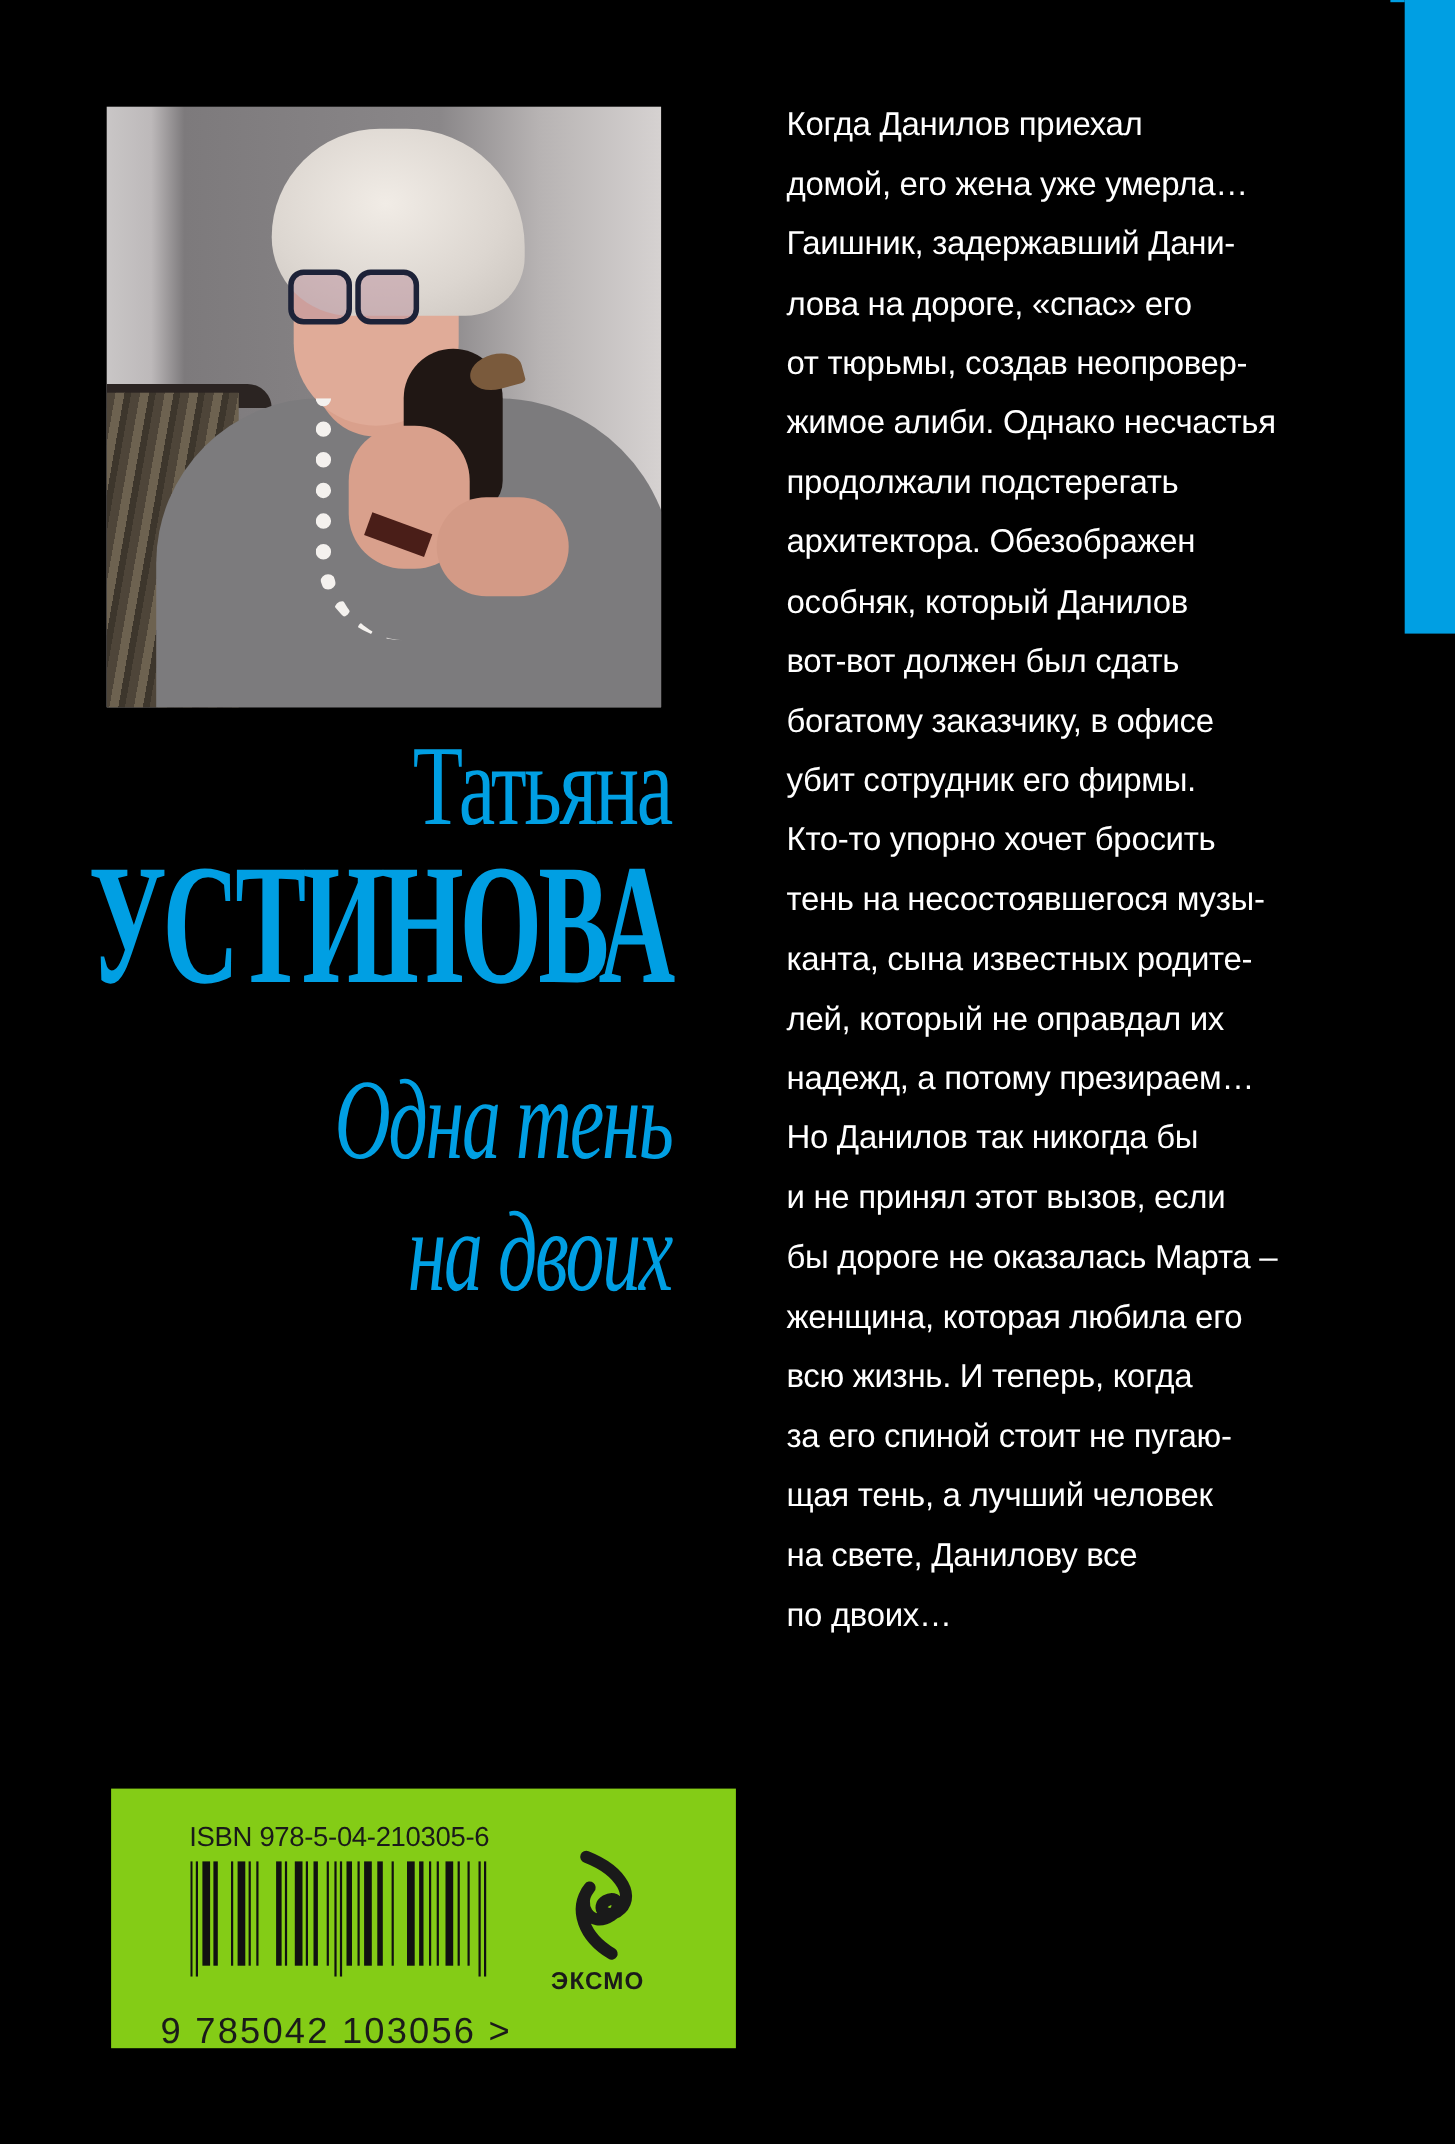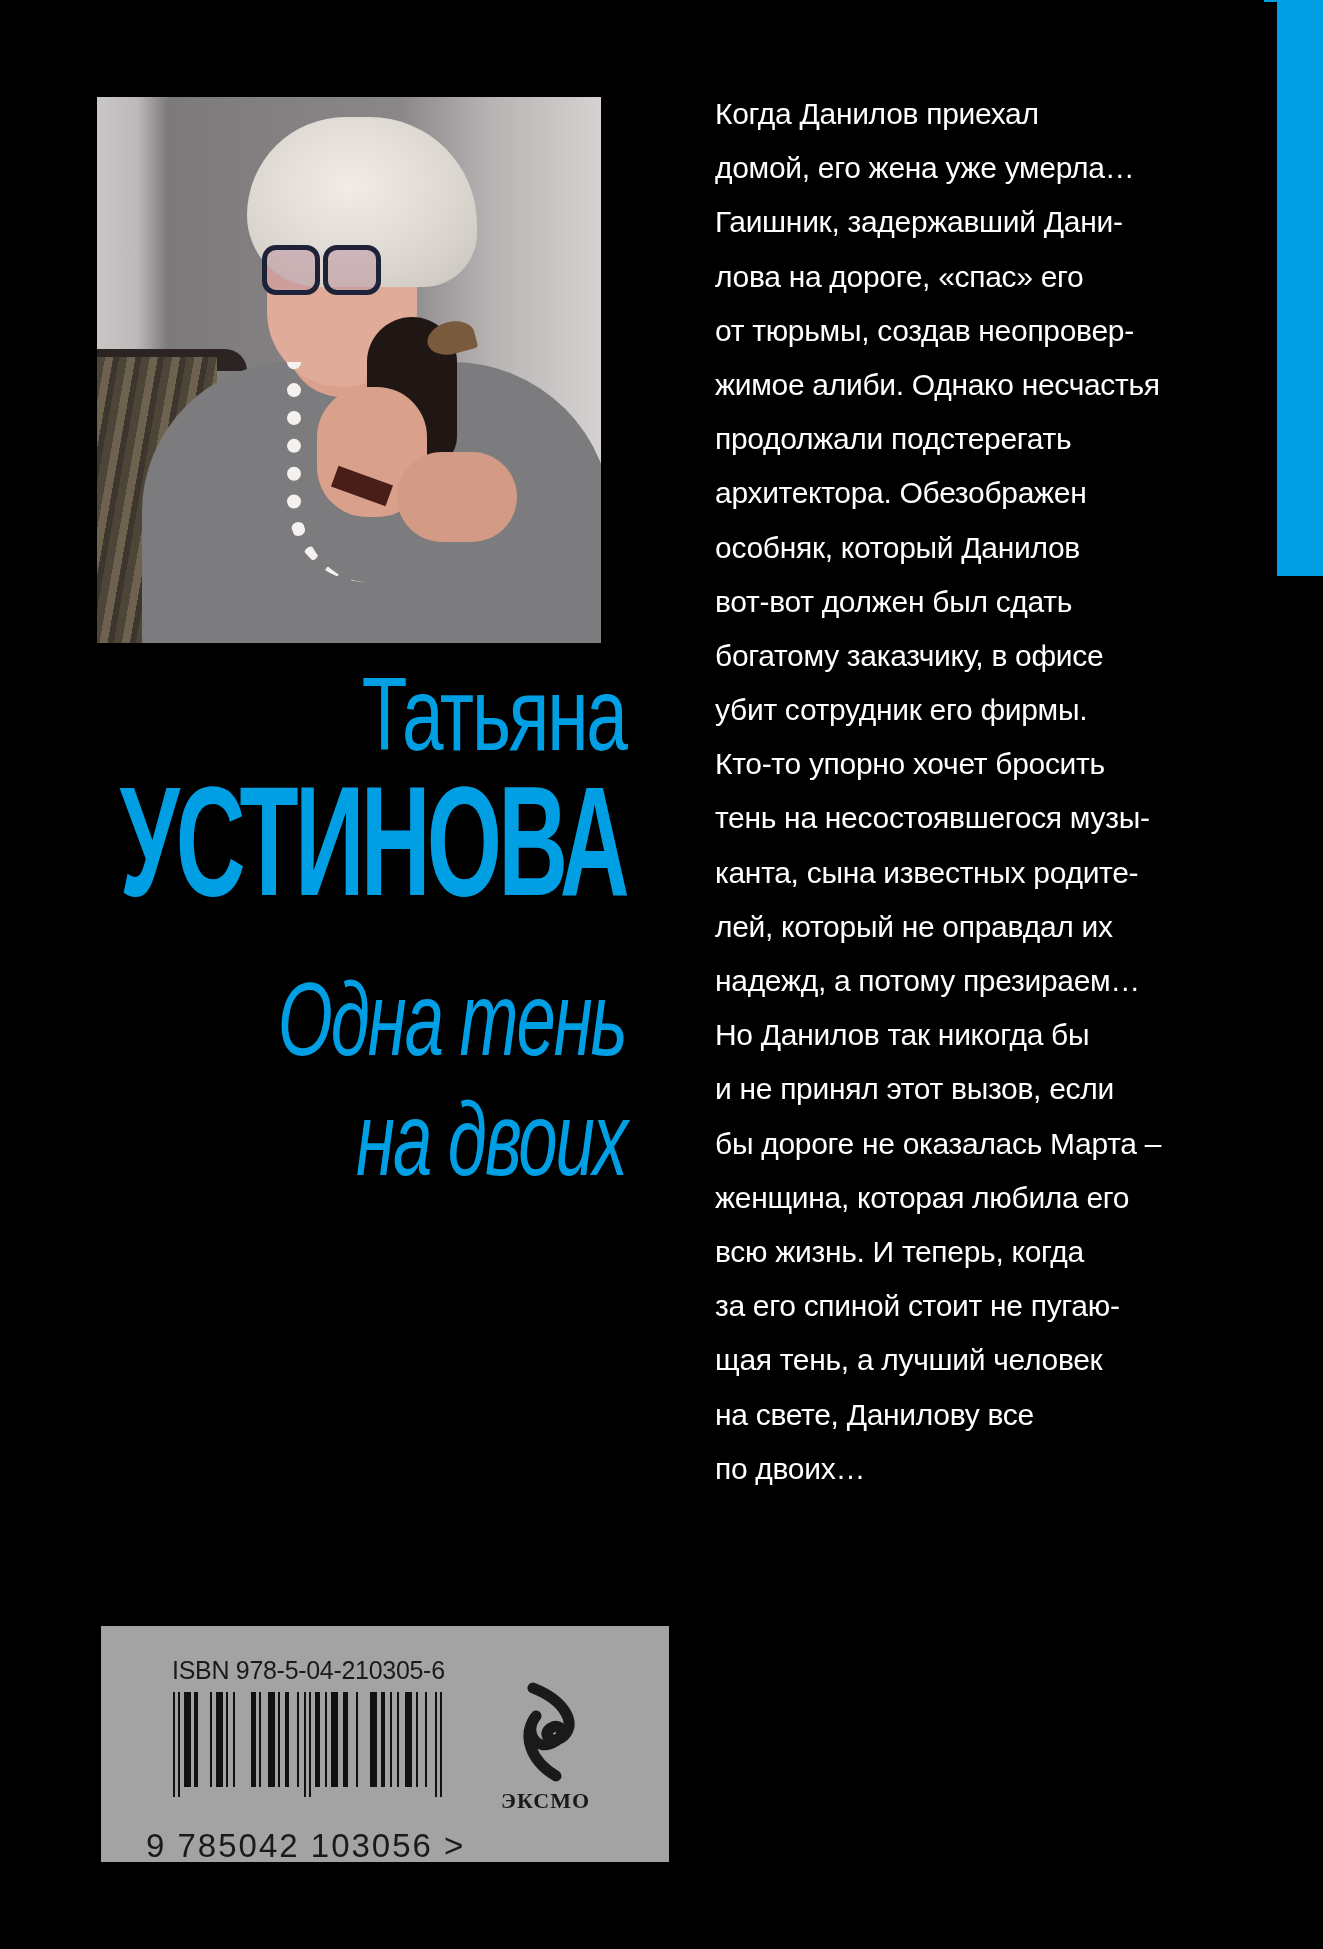--- a/index.html
+++ b/index.html
@@ -80,22 +80,23 @@
     position: absolute; left: 190px; top: 265px; width: 110px; height: 220px;
     border-left: 14px dotted #f4f1ee; border-radius: 0 0 0 80px;
   }
   .photo .watch {
     position: absolute; left: 236px; top: 378px; width: 58px; height: 22px;
     background: #4a1e18; transform: rotate(20deg);
   }
 
   
   .title-block {
-    position: absolute; left: 106px; width: 520px; text-align: left;
+    position: absolute; left: 90px; width: 520px; text-align: left;
     color: #009fe3;
+    font-family: Liberation Serif, serif;
   }
   .author-first {
     position: absolute; right: 0; top: 0;
     font-size: 104px; font-weight: 400; letter-spacing: -3px;
     transform: scaleX(0.72); transform-origin: right top;
     white-space: nowrap;
   }
   .author-last {
     position: absolute; right: 0; top: 108px;
     font-size: 156px; font-weight: 700; letter-spacing: -6px;
@@ -113,39 +114,39 @@
   .annotation {
     position: absolute; left: 677px; top: 87px; width: 520px;
     color: #ffffff; font-size: 30px; line-height: 54.2px;
     letter-spacing: -0.3px;
   }
   .annotation .line { display: block; white-space: nowrap; height: 54.2px; margin-left: 38px; }
 
   
   .barcode-box {
     position: absolute; left: 101px; top: 1626px;
-    width: 568px; height: 236px; background: #a3a3a3;
+    width: 568px; height: 236px; background: #84cc16;
   }
   .isbn-text {
     position: absolute; left: 71px; top: 30px;
     font-size: 25px; color: #1a1a1a; letter-spacing: -0.3px;
   }
   .barcode {
     position: absolute; left: 72px; top: 66px; width: 272px; height: 105px;
   }
   .barcode-digits {
     position: absolute; left: 45px; top: 165px;
     font-size: 33px; color: #1a1a1a; letter-spacing: 2px; white-space: pre; margin-top: 36px;
   }
   .publisher-logo {
     position: absolute; left: 410px; top: 50px; width: 80px; height: 110px;
   }
   .publisher-name {
     position: absolute; left: 400px; top: 162px;
-    font-size: 22px; font-weight: 700; color: #1a1a1a; letter-spacing: 1px; font-family: Liberation Serif, serif;
+    font-size: 22px; font-weight: 700; color: #1a1a1a; letter-spacing: 1px;
   }
 </style>
 </head>
 <body>
 
 <div class="stripe"></div>
 <div class="stripe-notch"></div>
 
 <div class="photo">
   <div class="chair-top"></div>

